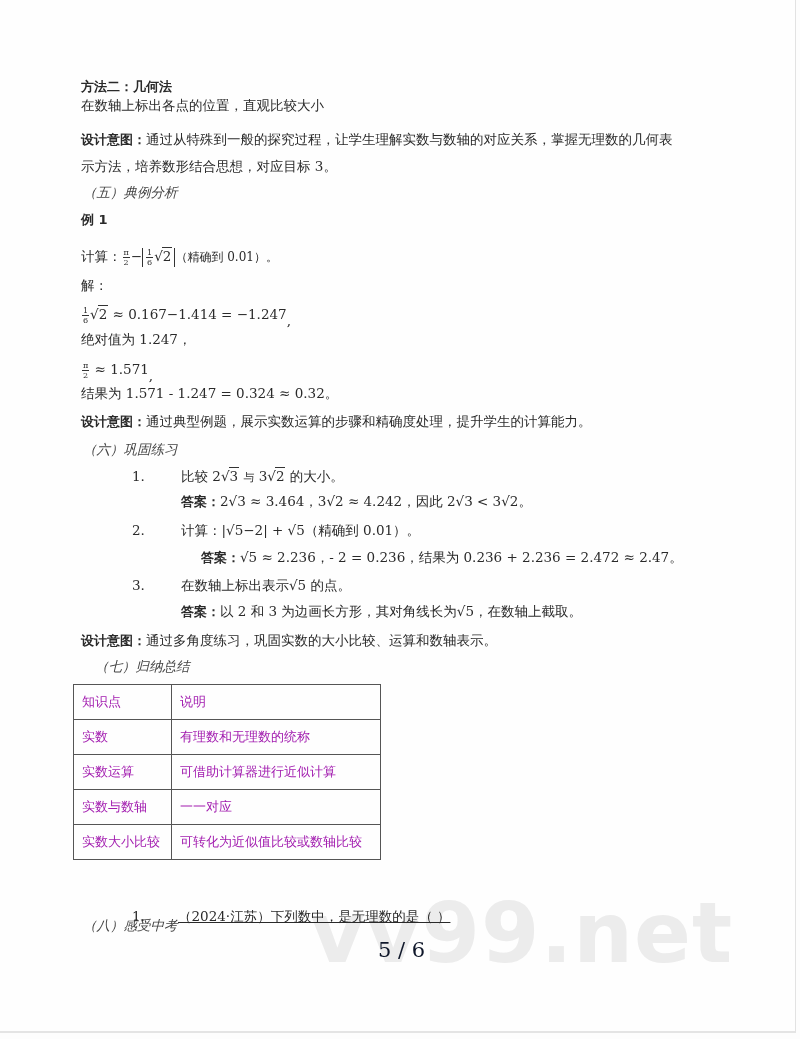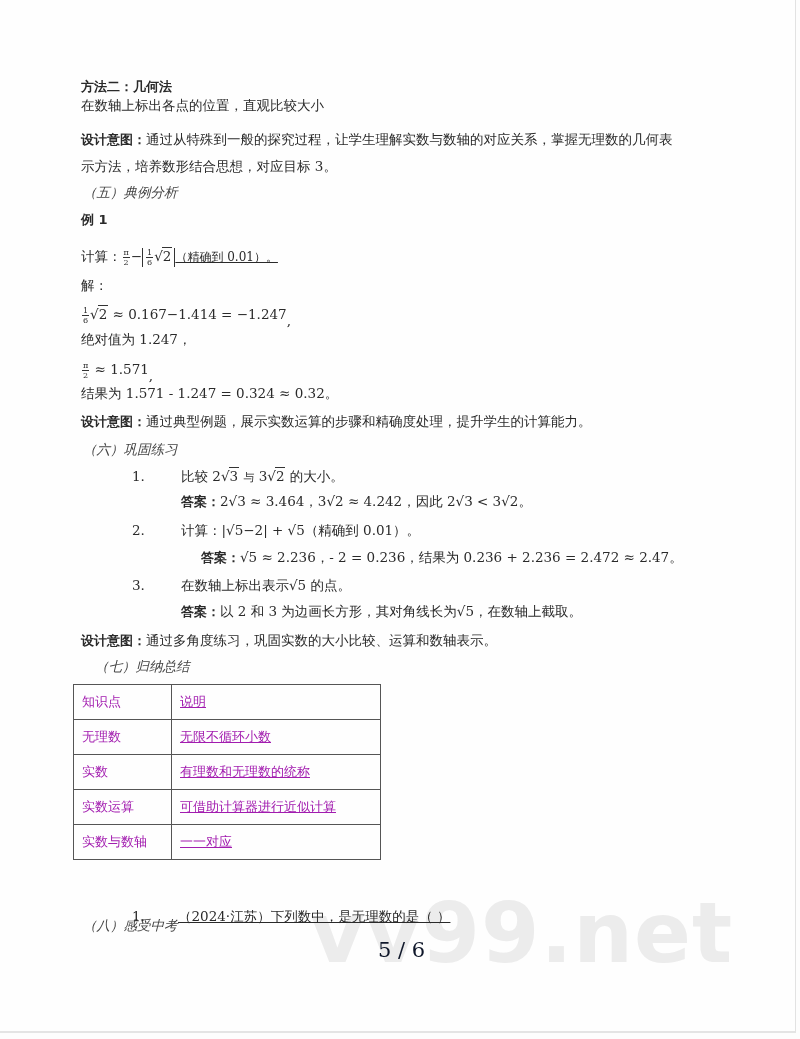--- a/index.html
+++ b/index.html
@@ -15,21 +15,21 @@
   .ital { font-style:italic; color:#444; }
   .frac { display:inline-block; vertical-align:middle; text-align:center; font-size:8px; line-height:9px; margin:0 1px; }
   .frac span { display:block; }
   .frac .top { border-bottom:0.8px solid #333; padding:0 1px; }
   .sqrt { display:inline-block; }
   .sqrt .rad { border-top:1px solid #333; padding:0 1px 0 1px; margin-left:-1px; }
   .abs { display:inline-block; border-left:1.4px solid #333; border-right:1.4px solid #333; padding:0 2px; line-height:16px; }
   table.summary { position:absolute; left:73px; top:684px; border-collapse:collapse; font-size:13px; }
   table.summary td { border:1px solid #555; height:34px; padding:0 8px; color:#a21caf; vertical-align:middle; }
   table.summary td.c1 { width:81px; }
-  table.summary td.c2 { width:192px;text-decoration:underline; }
+  table.summary td.c2 { width:192px; }
   .footer { position:absolute; left:378px; top:938px; font-size:21px; color:#0f172a; }
   .watermark { position:absolute; left:310px; top:888px; font-family:"DejaVu Sans","Liberation Sans",sans-serif;
     font-weight:bold; font-size:84px; color:#ececec; letter-spacing:1px; line-height:90px; }
 </style>
 </head>
 <body>
 
 <div class="page">
 
   <div class="watermark">vv99.net</div>
@@ -42,21 +42,21 @@
     <div class="line" style="top:130px;">
       <span class="bold">设计意图：</span><span>通过从特殊到一般的探究过程，让学生理解实数与数轴的对应关系，掌握无理数的几何表</span>
     </div>
     <div class="line" style="top:157px;">示方法，培养数形结合思想，对应目标 3。</div>
 
     <div class="line ital" style="top:183px; left:2px;">（五）典例分析</div>
 
     <div class="line bold" style="top:211px;">例 1</div>
 
     <div class="line" style="top:247px;">
-      <span>计算：</span><span class="frac"><span class="top">π</span><span>2</span></span>−<span class="abs"><span class="frac"><span class="top">1</span><span>6</span></span><span class="sqrt">√<span class="rad">2</span></span></span><span style="font-size:12px;text-decoration:underline;">（精确到 0.01）。</span>
+      <span>计算：</span><span class="frac"><span class="top">π</span><span>2</span></span>−<span class="abs"><span class="frac"><span class="top">1</span><span>6</span></span><span class="sqrt">√<span class="rad">2</span></span></span><span style="font-size:12px;">（精确到 0.01）。</span>
     </div>
 
     <div class="line" style="top:276px;">解：</div>
 
     <div class="line" style="top:305px;">
       <span class="frac"><span class="top">1</span><span>6</span></span><span class="sqrt">√<span class="rad">2</span></span> <span>≈ 0.167−1.414 = −1.247</span><span style="position:relative; top:6px;">,</span>
     </div>
     <div class="line" style="top:330px;">绝对值为 1.247，</div>
 
     <div class="line" style="top:360px;">
@@ -102,32 +102,32 @@
     <div class="line" style="top:907px; left:97px;text-decoration:underline;">（2024·江苏）下列数中，是无理数的是（ ）</div>
   </div>
 
   <table class="summary">
     <tbody>
         <tr>
       <td class="c1">知识点</td>
       <td class="c2">说明</td>
     </tr>
     <tr>
-      <td class="c1">无理数</td>
-      <td class="c2">无限不循环小数</td>
-    </tr>
-    <tr>
       <td class="c1">实数</td>
       <td class="c2">有理数和无理数的统称</td>
     </tr>
     <tr>
       <td class="c1">实数运算</td>
       <td class="c2">可借助计算器进行近似计算</td>
     </tr>
     <tr>
       <td class="c1">实数与数轴</td>
       <td class="c2">一一对应</td>
     </tr>
+    <tr>
+      <td class="c1">实数大小比较</td>
+      <td class="c2">可转化为近似值比较或数轴比较</td>
+    </tr>
   </tbody>
     </table>
 
   <div class="footer">5 / 6</div>
 </div>
 
 </body></html>

